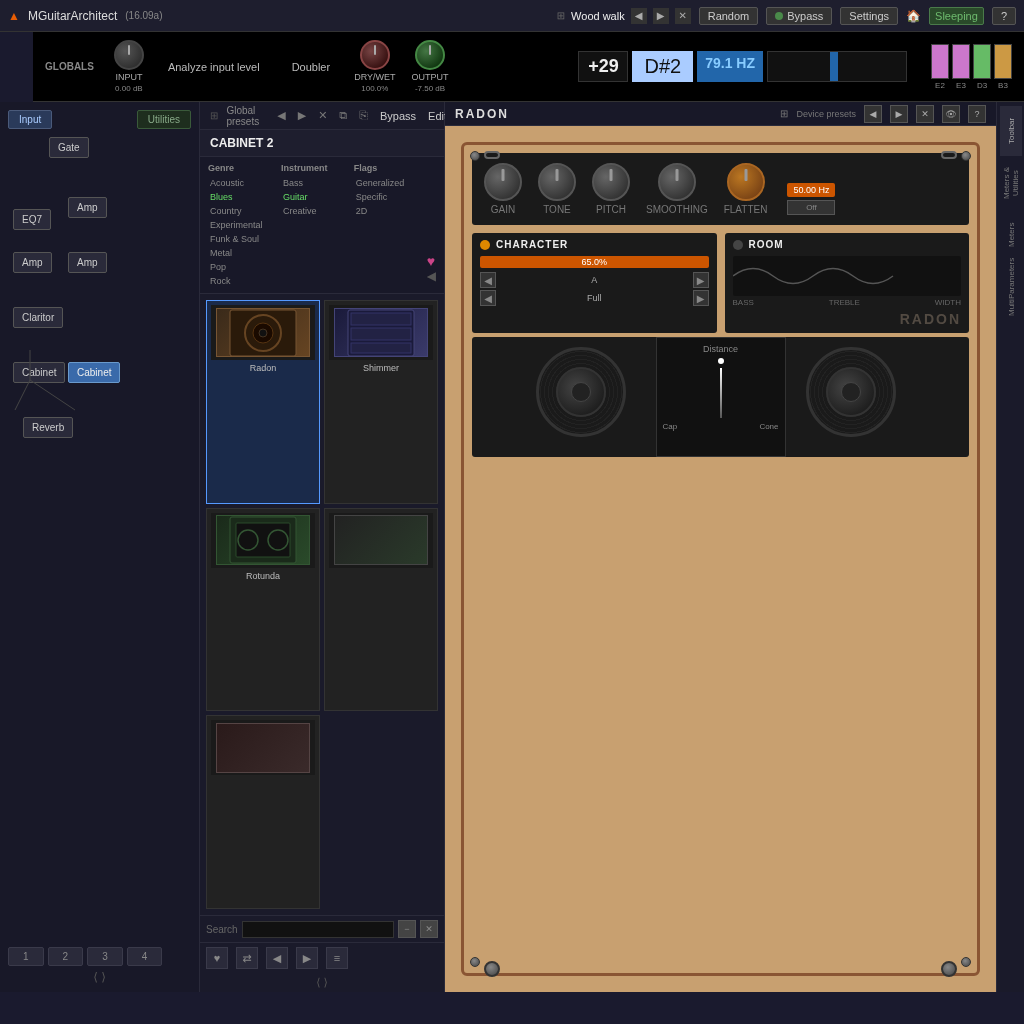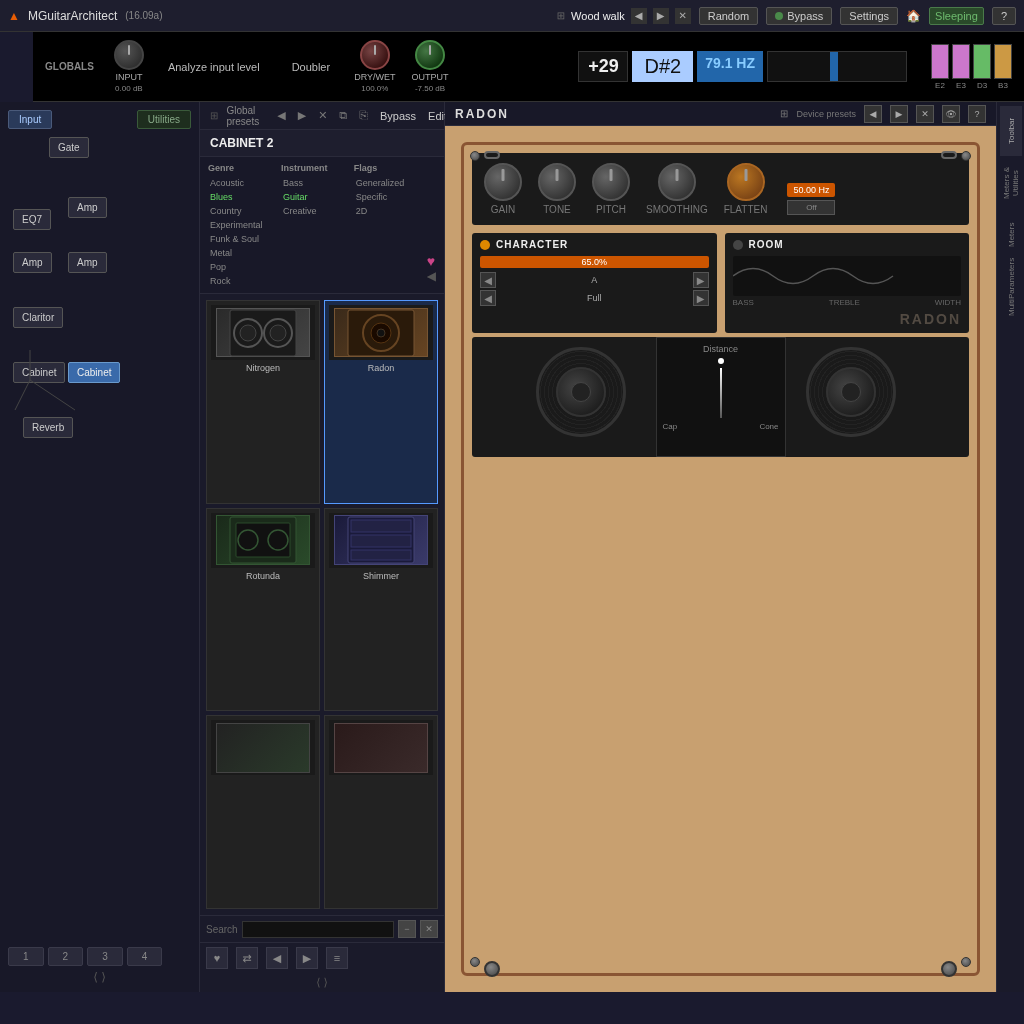--- a/index.html
+++ b/index.html
@@ -1067,75 +1067,61 @@
         <div class="inst-item">2D</div>
       </div>
       <div style="display:flex; flex-direction:column; justify-content:flex-end; padding-bottom:4px;">
         <span style="color:#cc4488; font-size:14px; cursor:pointer;">♥</span>
         <span style="color:#555; font-size:12px; cursor:pointer;">◀</span>
       </div>
     </div>
 
     <div class="preset-grid">
 
-      <div class="preset-item">
-        <div class="preset-thumb">
-          <div class="cab-img-nitrogen">
-            <svg width="70" height="50">
-              <rect x="2" y="2" width="66" height="46" rx="2" fill="#1a1a1a" stroke="#444"></rect>
-              <circle cx="20" cy="25" r="14" fill="none" stroke="#555" stroke-width="2"></circle>
-              <circle cx="20" cy="25" r="8" fill="#222" stroke="#444"></circle>
-              <circle cx="50" cy="25" r="14" fill="none" stroke="#555" stroke-width="2"></circle>
-              <circle cx="50" cy="25" r="8" fill="#222" stroke="#444"></circle>
-            </svg>
-          </div>
-        </div>
-        <div class="preset-name-label">Nitrogen</div>
-      </div>
 
       <div class="preset-item selected">
         <div class="preset-thumb">
           <div class="cab-img-radon">
             <svg width="70" height="50">
               <rect x="2" y="2" width="66" height="46" rx="2" fill="#2a1a0a" stroke="#775533"></rect>
               <circle cx="35" cy="25" r="18" fill="none" stroke="#664422" stroke-width="2"></circle>
               <circle cx="35" cy="25" r="10" fill="#1a0a00" stroke="#553311"></circle>
               <circle cx="35" cy="25" r="4" fill="#111" stroke="#443322"></circle>
             </svg>
           </div>
         </div>
         <div class="preset-name-label">Radon</div>
       </div>
 
       <div class="preset-item">
         <div class="preset-thumb">
+          <div class="cab-img-shimmer">
+            <svg width="70" height="50">
+              <rect x="2" y="2" width="66" height="46" rx="2" fill="#1a1a3a" stroke="#444477"></rect>
+              <rect x="5" y="5" width="60" height="12" fill="#222244" stroke="#333366"></rect>
+              <rect x="5" y="20" width="60" height="12" fill="#222244" stroke="#333366"></rect>
+              <rect x="5" y="35" width="60" height="10" fill="#222244" stroke="#333366"></rect>
+            </svg>
+          </div>
+        </div>
+        <div class="preset-name-label">Shimmer</div>
+      </div>
+
+      <div class="preset-item">
+        <div class="preset-thumb">
           <div class="cab-img-rotunda">
             <svg width="70" height="50">
               <rect x="2" y="2" width="66" height="46" rx="2" fill="#1a2a1a" stroke="#335533"></rect>
               <rect x="8" y="8" width="54" height="34" rx="1" fill="#111" stroke="#2a4a2a"></rect>
               <circle cx="20" cy="25" r="10" fill="none" stroke="#335533" stroke-width="1.5"></circle>
               <circle cx="50" cy="25" r="10" fill="none" stroke="#335533" stroke-width="1.5"></circle>
             </svg>
           </div>
         </div>
         <div class="preset-name-label">Rotunda</div>
-      </div>
-
-      <div class="preset-item">
-        <div class="preset-thumb">
-          <div class="cab-img-shimmer">
-            <svg width="70" height="50">
-              <rect x="2" y="2" width="66" height="46" rx="2" fill="#1a1a3a" stroke="#444477"></rect>
-              <rect x="5" y="5" width="60" height="12" fill="#222244" stroke="#333366"></rect>
-              <rect x="5" y="20" width="60" height="12" fill="#222244" stroke="#333366"></rect>
-              <rect x="5" y="35" width="60" height="10" fill="#222244" stroke="#333366"></rect>
-            </svg>
-          </div>
-        </div>
-        <div class="preset-name-label">Shimmer</div>
       </div>
 
       <div class="preset-item">
         <div class="preset-thumb">
           <div class="cab-img-extra1"></div>
         </div>
         <div class="preset-name-label"></div>
       </div>
       <div class="preset-item">
         <div class="preset-thumb">

